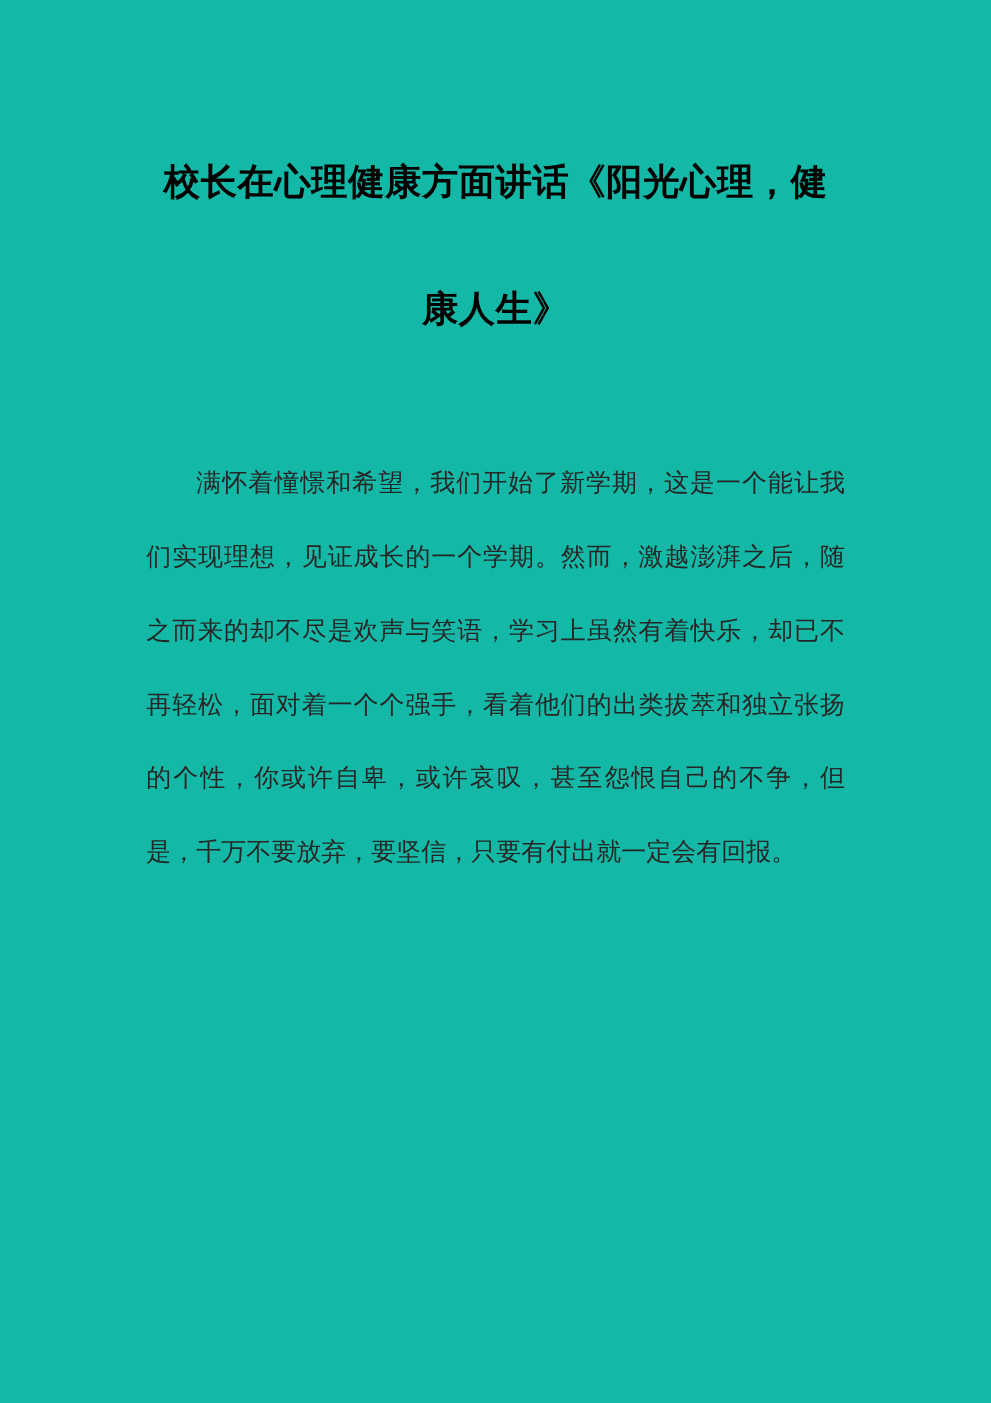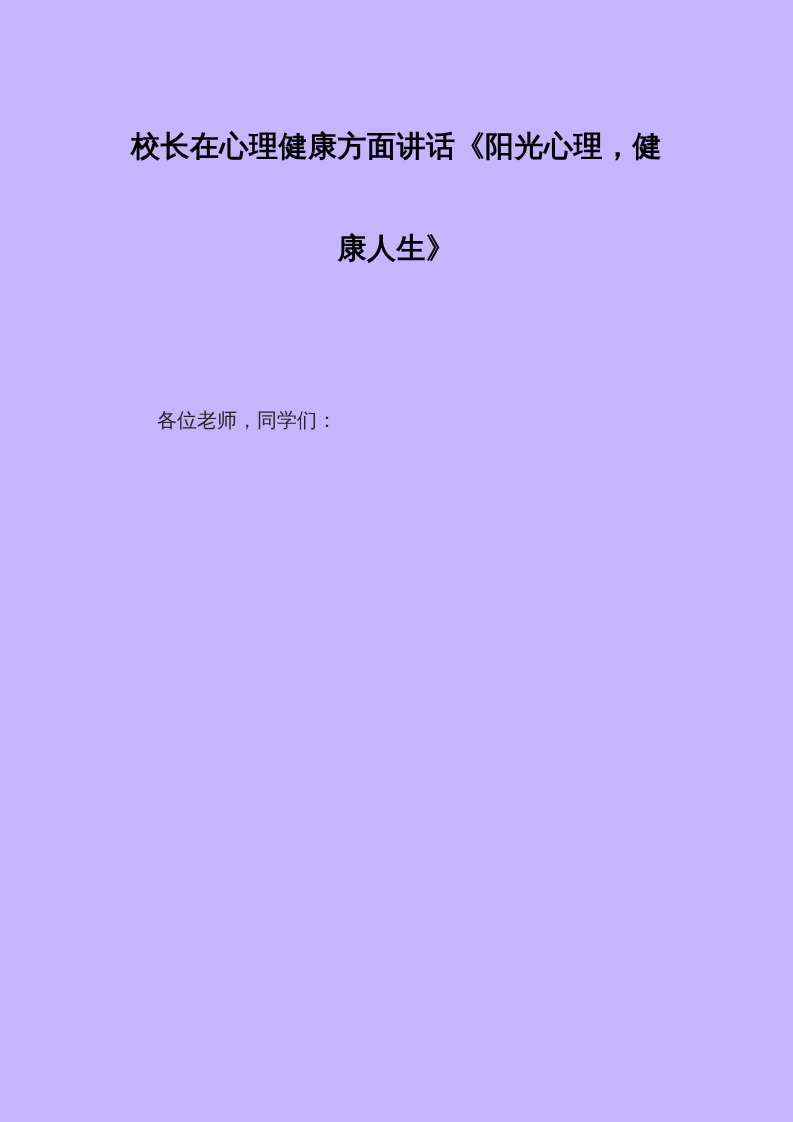--- a/index.html
+++ b/index.html
@@ -5,21 +5,21 @@
   html, body {
     margin: 0;
     padding: 0;
     background: #ffffff;
   }
   .page {
     position: relative;
     width: 793px;
     height: 1122px;
     margin: 0 auto;
-    background: #c4b5fd;
+    background: #14b8a6;
     box-sizing: border-box;
     padding: 0 117px;
     overflow: hidden;
     font-family: "Liberation Sans", "DejaVu Sans", sans-serif;
   }
   .doc-title {
     margin: 95px 0 0 0;
     font-size: 29px;
     font-weight: bold;
     color: #000000;
@@ -39,16 +39,16 @@
   .para-salutation { margin: 92px 0 0 0; }
   .para-greeting   { margin: 50px 0 0 0; }
   .para-body       { margin: 59px 0 0 0; }
 </style>
 </head>
 <body>
 
 <div class="page">
   <h1 class="doc-title">校长在心理健康方面讲话《阳光心理，健康人生》</h1>
 
-  <p class="para para-salutation">各位老师，同学们：</p>
 
 
+  <p class="para para-body">满怀着憧憬和希望，我们开始了新学期，这是一个能让我们实现理想，见证成长的一个学期。然而，激越澎湃之后，随之而来的却不尽是欢声与笑语，学习上虽然有着快乐，却已不再轻松，面对着一个个强手，看着他们的出类拔萃和独立张扬的个性，你或许自卑，或许哀叹，甚至怨恨自己的不争，但是，千万不要放弃，要坚信，只要有付出就一定会有回报。</p>
 </div>
 
 </body></html>

